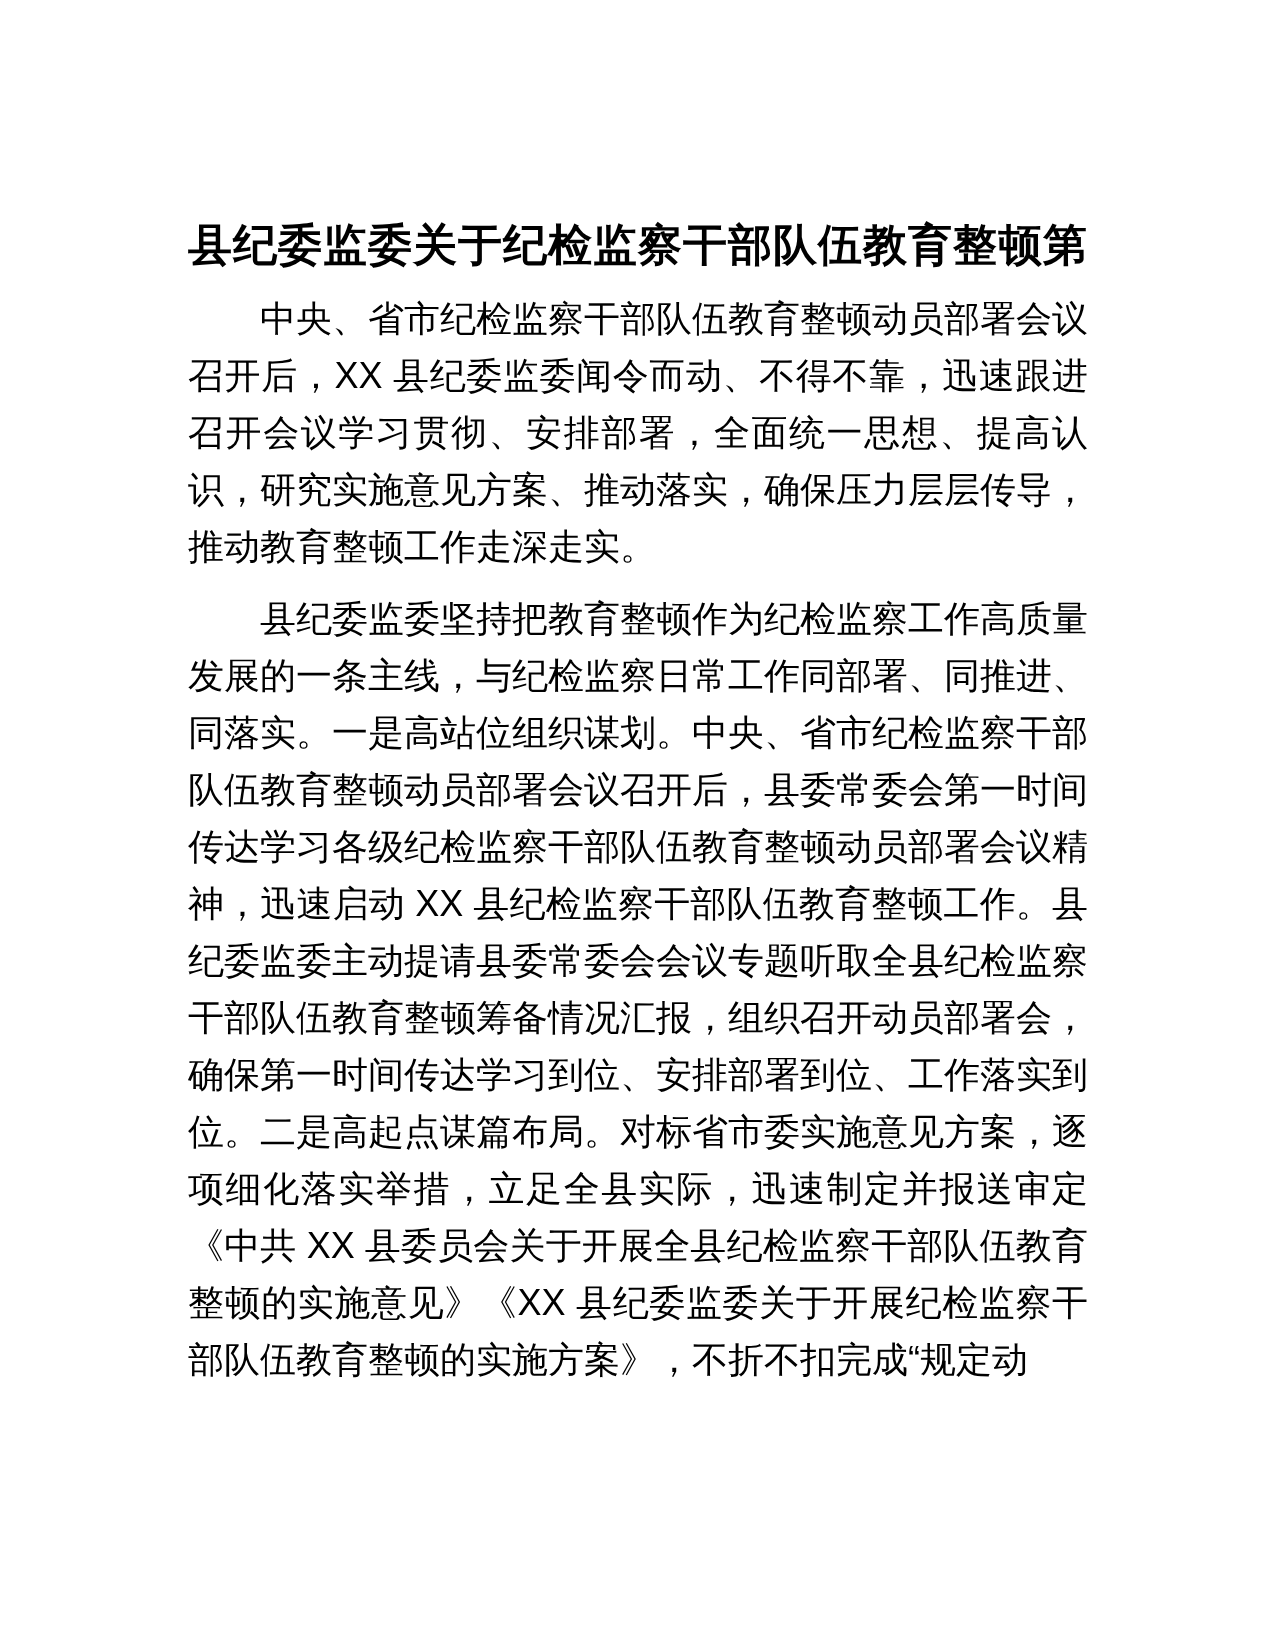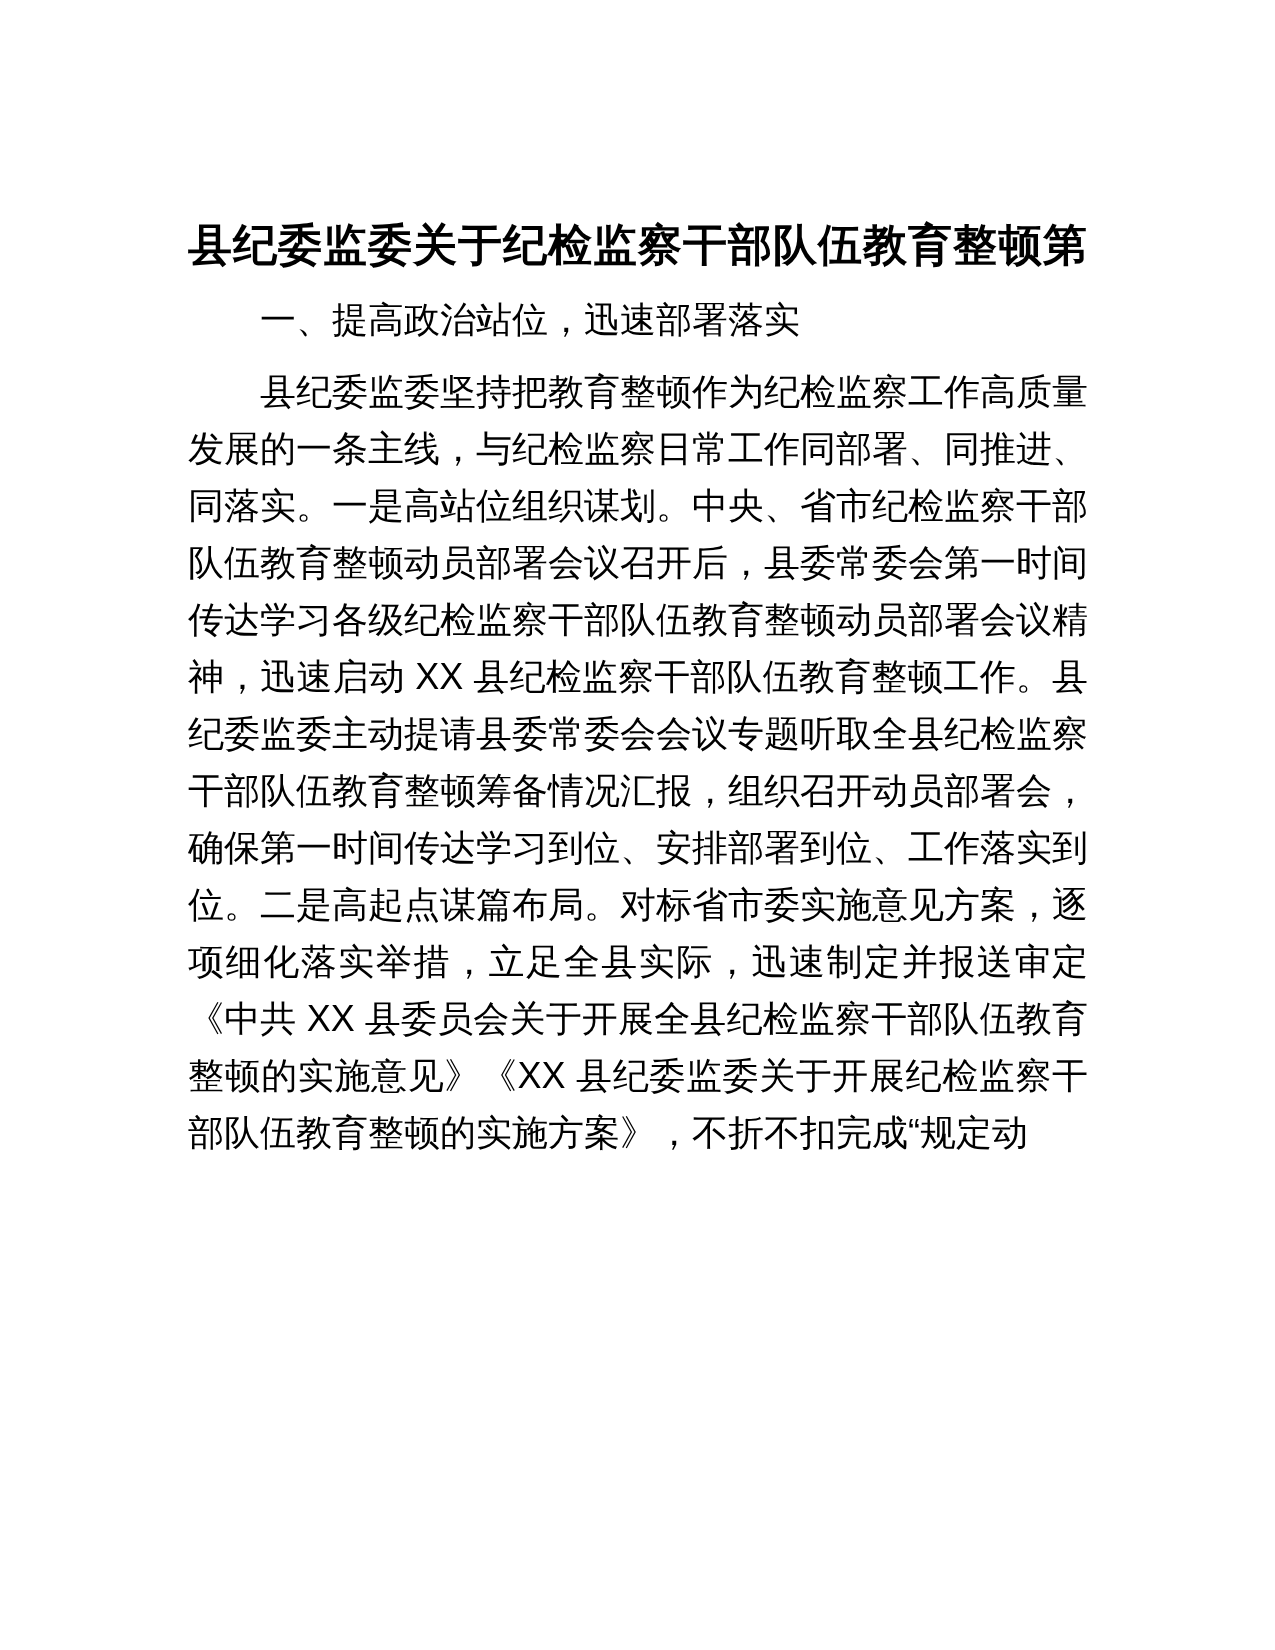--- a/index.html
+++ b/index.html
@@ -52,18 +52,18 @@
 </style>
 </head>
 <body>
 
 <div class="page">
 
   <h1 class="doc-title">
     <span class="title-line">县纪委监委关于纪检监察干部队伍教育整顿第</span>
   </h1>
 
+  <p class="para first">中央、省市纪检监察干部队伍教育整顿动员部署会议召开后，XX 县纪委监委闻令而动、不得不靠，迅速跟进召开会议学习贯彻、安排部署，全面统一思想、提高认识，研究实施意见方案、推动落实，确保压力层层传导，推动教育整顿工作走深走实。</p>
 
-  <h2 class="section-heading">一、提高政治站位，迅速部署落实</h2>
 
   <p class="para">县纪委监委坚持把教育整顿作为纪检监察工作高质量发展的一条主线，与纪检监察日常工作同部署、同推进、同落实。一是高站位组织谋划。中央、省市纪检监察干部队伍教育整顿动员部署会议召开后，县委常委会第一时间传达学习各级纪检监察干部队伍教育整顿动员部署会议精神，迅速启动 XX 县纪检监察干部队伍教育整顿工作。县纪委监委主动提请县委常委会会议专题听取全县纪检监察干部队伍教育整顿筹备情况汇报，组织召开动员部署会，确保第一时间传达学习到位、安排部署到位、工作落实到位。二是高起点谋篇布局。对标省市委实施意见方案，逐项细化落实举措，立足全县实际，迅速制定并报送审定《中共 XX 县委员会关于开展全县纪检监察干部队伍教育整顿的实施意见》《XX 县纪委监委关于开展纪检监察干部队伍教育整顿的实施方案》，不折不扣完成“规定动</p>
 
 </div>
 
 </body></html>

